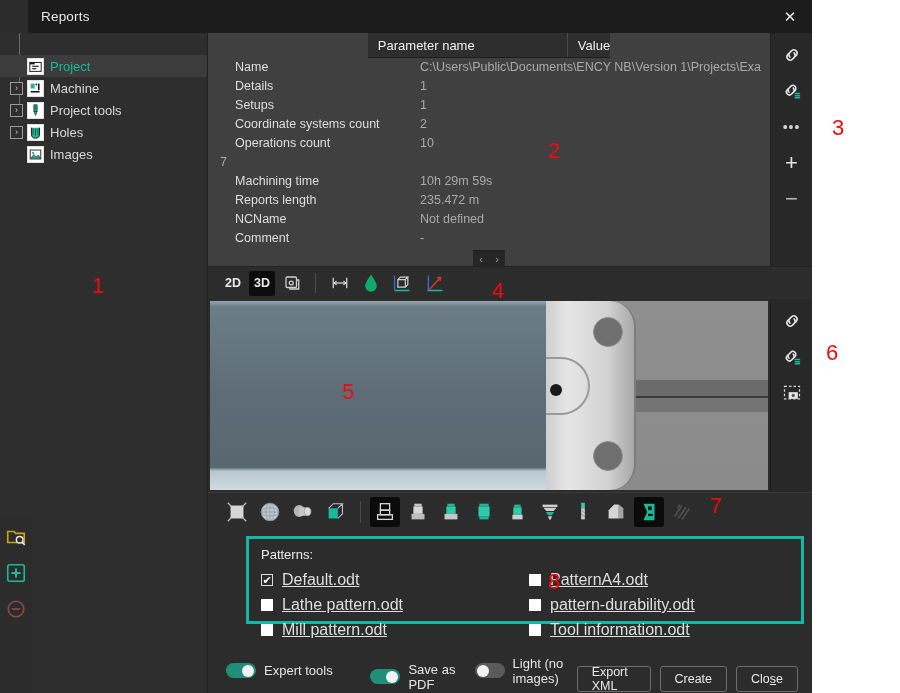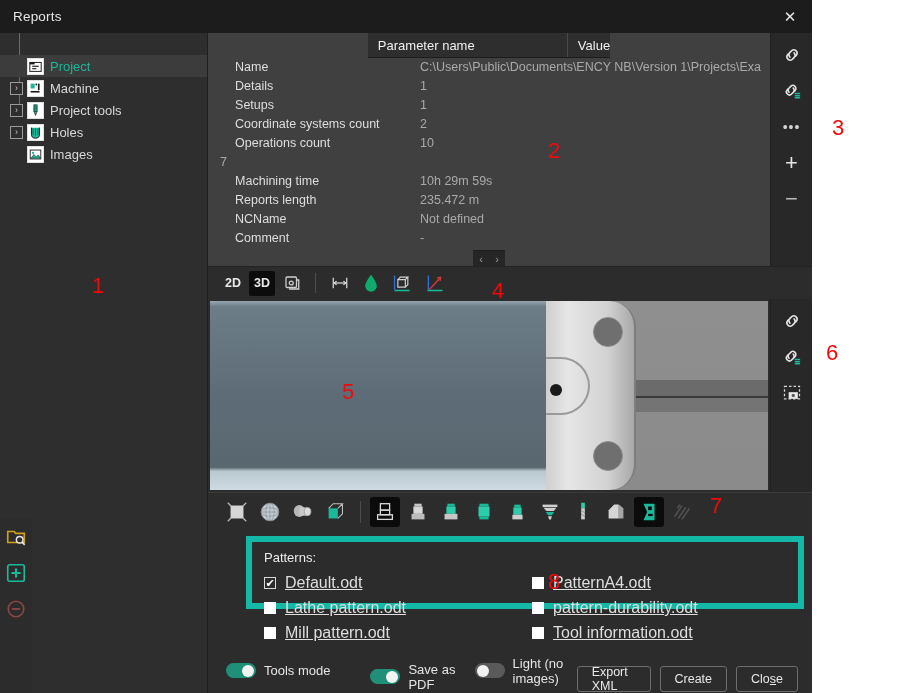--- a/index.html
+++ b/index.html
@@ -15,21 +15,21 @@
   
   #window {
     position: absolute; left: 0; top: 0; width: 812px; height: 693px;
     background: #2c2c2c;
     display: flex; flex-direction: column;
   }
 
   
   #titlebar {
     height: 33px; background: #1c1c1c; flex: 0 0 33px;
-    display: flex; align-items: center; position: relative;
+    display: flex; align-items: center; position: relative; margin-left: 28px;
   }
   #title-text {
     color: #e6e6e6; font-size: 13.5px; padding-left: 13px; letter-spacing: .2px;
   }
   #close-btn {
     position: absolute; right: 0; top: 0; width: 44px; height: 33px;
     display: flex; align-items: center; justify-content: center;
     color: #e9e9e9; font-size: 15px; line-height: 1; cursor: pointer;
   }
 
@@ -184,21 +184,21 @@
   .mbtn {
     width: 30px; height: 30px; border-radius: 3px; cursor: pointer;
     display: flex; align-items: center; justify-content: center;
   }
   .mbtn.active { background: #0b0b0b; }
   .msep { width: 1px; height: 22px; background: #4d4d4d; margin: 0 6px; }
 
   
   #patterns-zone { flex: 0 0 118px; background: #2c2c2c; padding: 6px 8px 0 38px; }
   #patterns-box {
-    border: 6px solid #14b8a6; height: 73px; padding: 8px 12px;
+    border: 3px solid #14b8a6; height: 88px; padding: 8px 12px;
     position: relative;
   }
   #patterns-label { font-size: 13px; color: #ececec; margin-bottom: 9px; }
   #patterns-grid {
     display: grid; grid-template-columns: 268px auto; row-gap: 7px;
   }
   .cbrow { display: flex; align-items: center; cursor: pointer; }
   .cbox {
     width: 12px; height: 12px; flex: 0 0 12px; background: #ffffff;
     border: 1px solid #ffffff; margin-right: 9px;
@@ -652,21 +652,21 @@
               </div>
             </div>
           </div>
         </div>
 
         <div id="footer">
           <span class="toggle-wrap" style="width:215px;">
             <span class="toggle on">
                 <span class="knob"></span>
               </span>
-            <span class="tlabel">Tools mode</span>
+            <span class="tlabel">Expert tools</span>
           </span>
           <span class="toggle-wrap" style="width:155px;margin-top:12px;">
             <span class="toggle on">
                 <span class="knob"></span>
               </span>
             <span class="tlabel">Save as PDF</span>
           </span>
           <span class="toggle-wrap">
             <span class="toggle off">
                 <span class="knob"></span>

